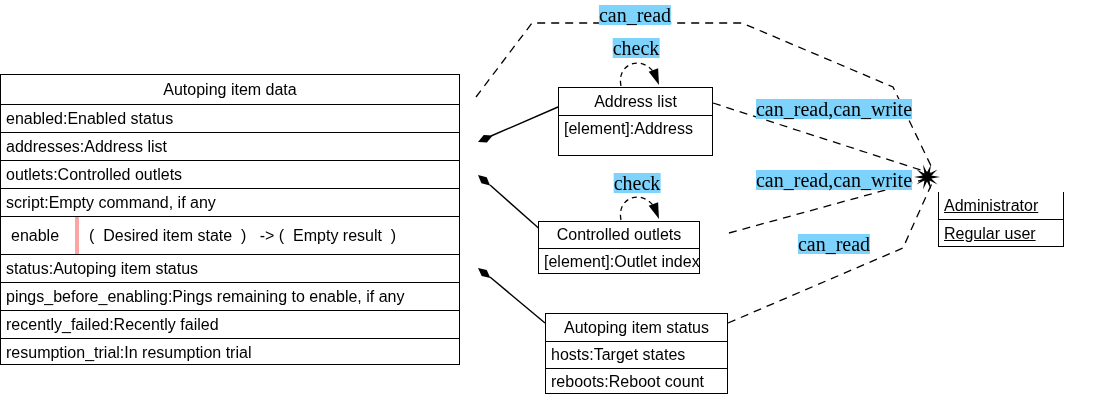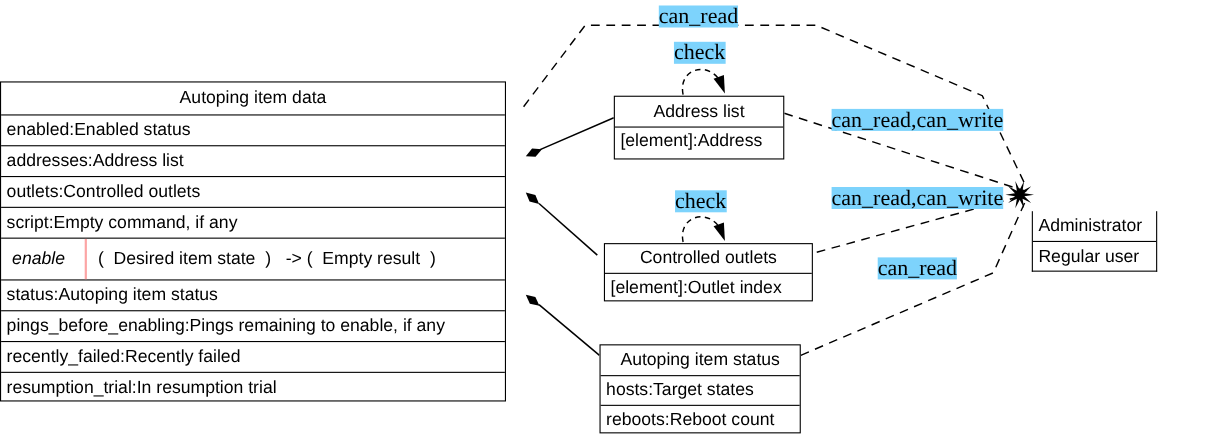--- a/index.html
+++ b/index.html
@@ -32,39 +32,39 @@
     white-space:nowrap;
     overflow:hidden;
   }
   
   #main-table{left:0;top:74px;width:460px;height:291px;}
   #main-table .t-title{height:29px;}
   #main-table .t-row{height:28px;}
   #main-table .method{height:38px;padding-left:0;}
   #main-table .m-name{
     width:78px;height:100%;display:flex;align-items:center;
-    padding-left:10px;border-right:2px solid #fca5a5;box-sizing:border-box;font-style:italic;
+    padding-left:10px;border-right:4px solid #fca5a5;box-sizing:border-box;
   }
   #main-table .m-sig{
     display:flex;align-items:center;padding-left:10px;
     white-space:pre;
   }
   
-  #address-list{left:558px;top:87px;width:155px;height:58px;}
+  #address-list{left:558px;top:87px;width:155px;height:69px;}
   #address-list .t-title{height:27px;}
   #address-list .t-row{height:26px;text-align:right;}
-  #controlled-outlets{left:549px;top:221px;width:190px;height:53px;}
+  #controlled-outlets{left:538px;top:221px;width:162px;height:53px;}
   #controlled-outlets .t-title{height:26px;}
   #controlled-outlets .t-row{height:27px;text-align:right;}
   #autoping-status{left:545px;top:313px;width:183px;height:81px;}
   #autoping-status .t-title{height:27px;}
   #autoping-status .t-row{height:27px;}
   
   #admin-header{left:938px;top:163px;width:165px;height:29px;}
-  #admin-rows{left:938px;top:192px;width:114px;height:55px;border-top:none;}
+  #admin-rows{left:938px;top:192px;width:126px;height:55px;border-top:none;text-decoration:underline;}
   #admin-rows .t-row{height:27px;}
   #admin-rows .t-row:first-child{border-top:none;}
   #admin-rows .t-row:last-child{height:28px;}
 
   .edge-label{
     position:absolute;
     font-family:"Liberation Serif",serif;
     font-size:20px;
     white-space:nowrap;
     transform:translateX(-50%);

